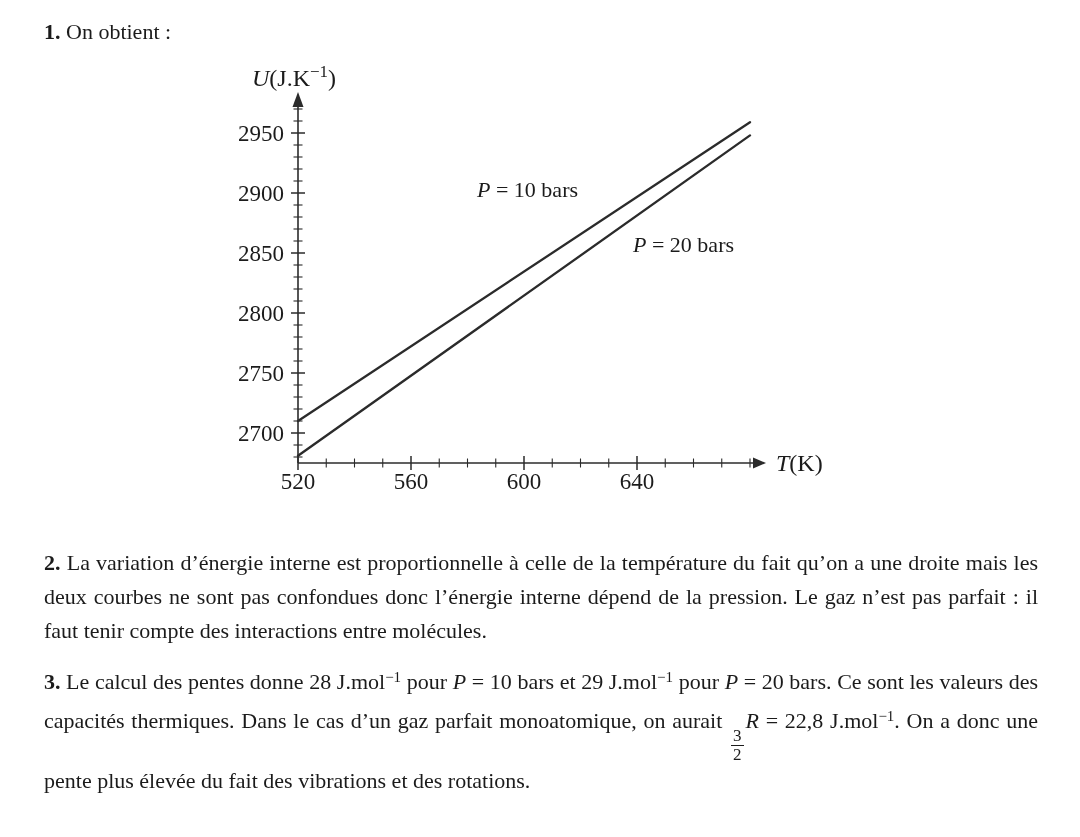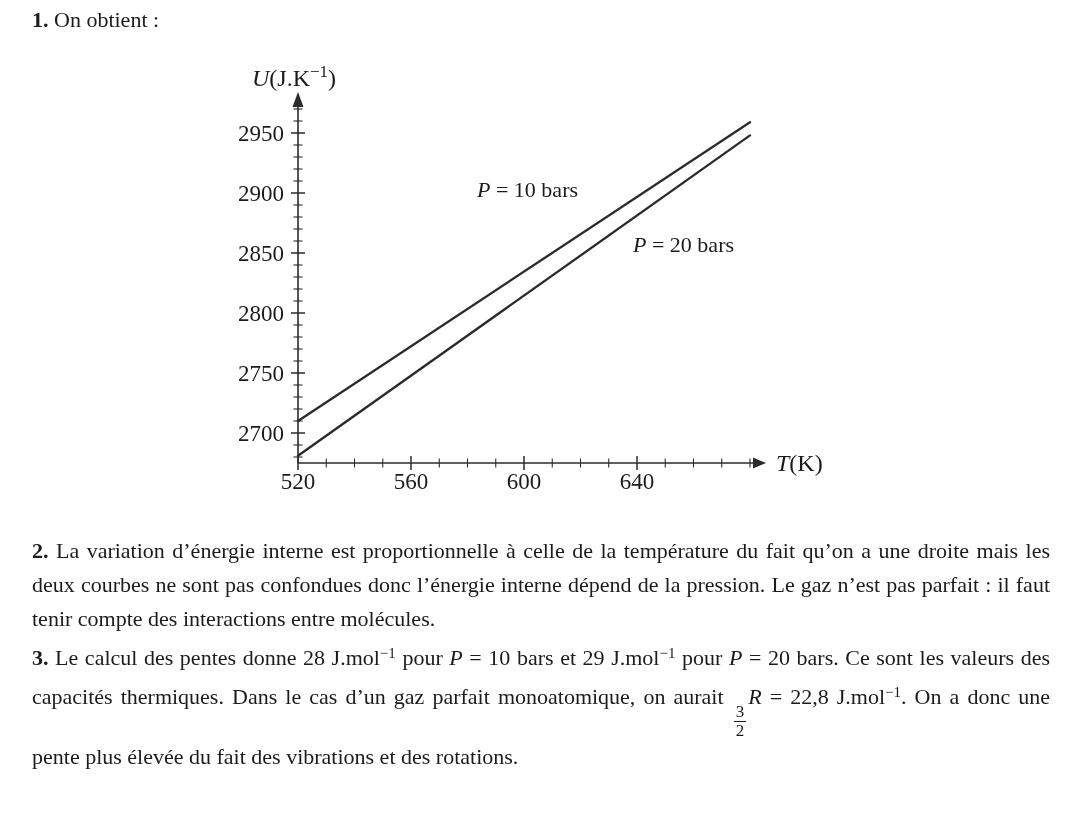--- a/index.html
+++ b/index.html
@@ -1,27 +1,27 @@
 <!DOCTYPE html>
 <html><head>
 <meta charset="utf-8">
 <style>
   html,body{margin:0;padding:0;}
   body{width:1080px;height:837px;background:#ffffff;color:#1b1b1b;
        font-family:"Liberation Serif","DejaVu Serif",serif;}
   .page{position:relative;width:1080px;height:837px;overflow:hidden;background:#ffffff;}
-  .intro{position:absolute;left:32px;top:6px;font-size:22px;line-height:28px;margin:0;}
+  .intro{position:absolute;left:32px;top:6px;font-size:22px;line-height:28px;margin:12px;}
   .b{font-weight:bold;}
   .it{font-style:italic;}
   .sup{font-size:15px;vertical-align:7px;}
   #chart{position:absolute;left:0;top:40px;}
   #chart text{fill:#1b1b1b;font-family:"Liberation Serif","DejaVu Serif",serif;}
   .text-block{position:absolute;left:32px;top:534px;width:1018px;
               font-size:22px;line-height:34px;text-align:justify;}
-  .text-block p{margin:0;}
+  .text-block p{margin:12px;}
   .frac{display:inline-flex;flex-direction:column;align-items:center;
         vertical-align:-13px;line-height:1.05;margin:0 2px;text-align:center;}
   .frac .num{font-size:17px;padding:0 2px;}
   .frac .den{font-size:17px;border-top:1.4px solid #1b1b1b;padding:0 2px;}
 </style>
 </head>
 <body>
 
 <div class="page">
 

